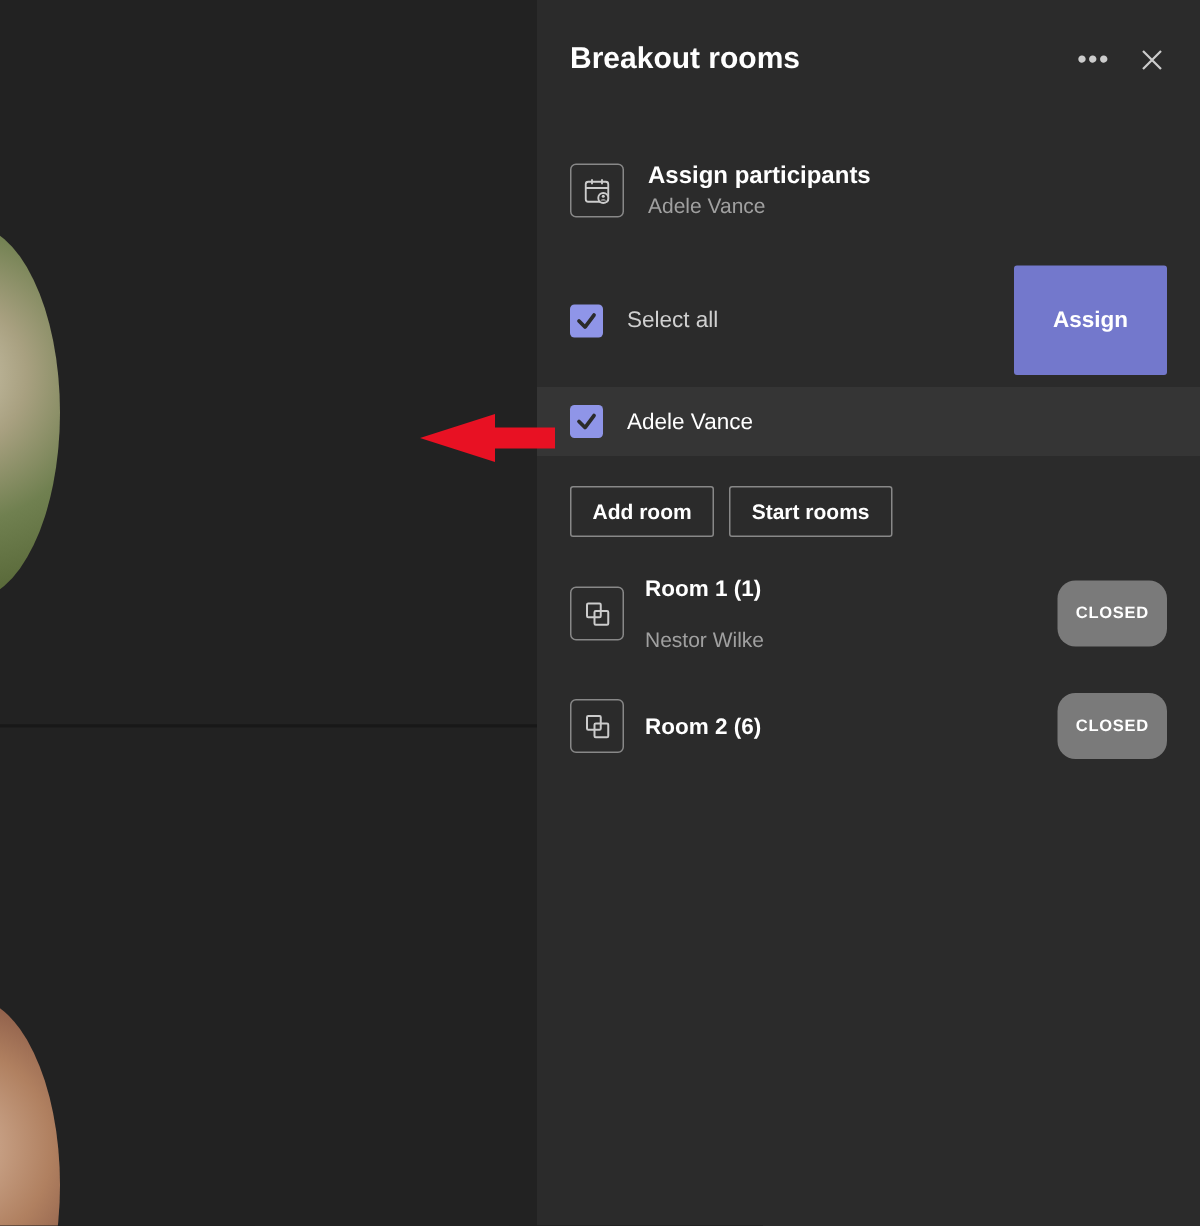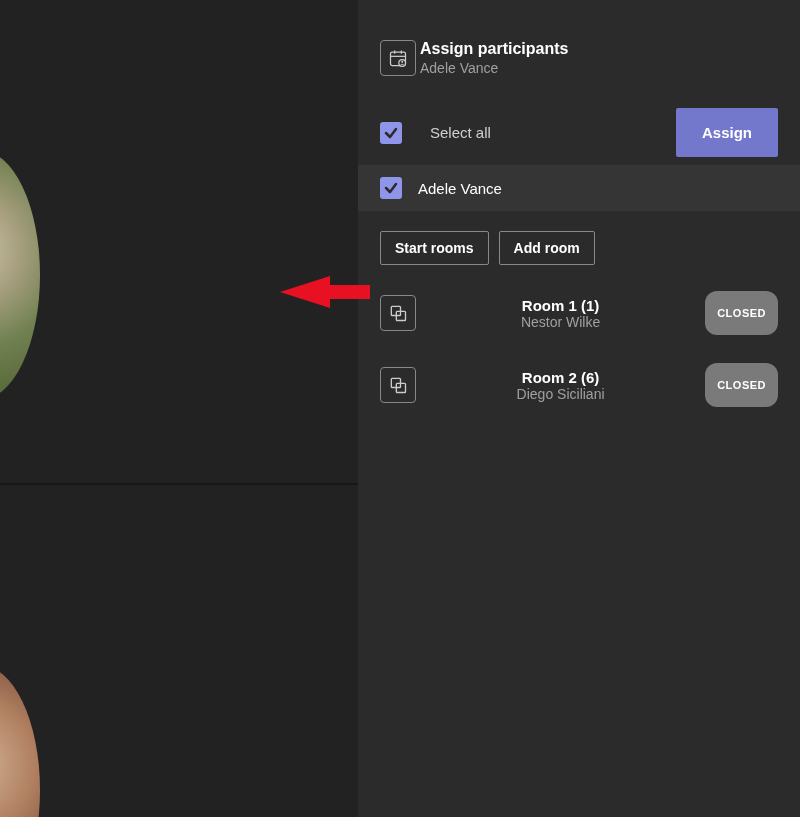--- a/index.html
+++ b/index.html
@@ -101,21 +101,21 @@
     .close-icon svg {
       width: 14px;
       height: 14px;
     }
     .assign-section {
       padding: 40px 22px 0 22px;
     }
     .assign-header-row {
       display: flex;
       align-items: center;
-      gap: 4px;
+      gap: 16px;
       margin-bottom: 24px;
     }
     .calendar-icon-box {
       width: 36px;
       height: 36px;
       border: 1.5px solid #888;
       border-radius: 4px;
       display: flex;
       align-items: center;
       justify-content: center;
@@ -136,21 +136,21 @@
       color: #ffffff;
     }
     .assign-subtitle {
       font-size: 14px;
       color: #a0a0a0;
       margin-top: 2px;
     }
     .select-row {
       display: flex;
       align-items: center;
-      gap: 28px;
+      gap: 16px;
       padding: 8px 0;
     }
     .checkbox {
       width: 22px;
       height: 22px;
       background: #8f95e8;
       border-radius: 3px;
       display: flex;
       align-items: center;
       justify-content: center;
@@ -163,21 +163,21 @@
     }
     .select-label {
       font-size: 15px;
       color: #d0d0d0;
       flex: 1;
     }
     .assign-button {
       background: #7378cc;
       color: #ffffff;
       border: none;
-      padding: 16px 26px;
+      padding: 28px 26px;
       font-size: 15px;
       font-weight: 600;
       border-radius: 2px;
       cursor: pointer;
     }
     .participant-row {
       display: flex;
       align-items: center;
       gap: 16px;
       padding: 12px 22px;
@@ -229,31 +229,30 @@
     .room-icon-box svg {
       width: 20px;
       height: 20px;
       stroke: #cccccc;
       fill: none;
     }
     .room-info {
       display: flex;
       flex-direction: column;
       flex: 1;
-      text-align: center;
     }
     .room-name {
       font-size: 15px;
       font-weight: 600;
       color: #ffffff;
     }
     .room-member {
       font-size: 14px;
       color: #a0a0a0;
-      margin-top: 0;
+      margin-top: 17px;
     }
     .status-badge {
       background: #7a7a7a;
       color: #ffffff;
       font-size: 11px;
       font-weight: 700;
       padding: 16px 12px;
       border-radius: 12px;
       letter-spacing: 0.5px;
     }
@@ -274,20 +273,31 @@
 <div class="spacer-gap"></div>
 <div class="main-area-bottom"></div>
 <div class="avatar-top"></div>
 <div class="avatar-bottom"></div>
 
 <svg class="arrow-annotation" viewBox="0 0 90 40">
   <polygon points="0,20 50,4 50,13 90,13 90,27 50,27 50,36" fill="#e81123"></polygon>
 </svg>
 
 <div class="panel">
+  <div class="panel-header">
+    <div class="panel-title">Breakout rooms</div>
+    <div class="header-actions">
+      <div class="more-icon">•••</div>
+      <div class="close-icon">
+        <svg viewBox="0 0 14 14">
+            <path d="M1 1 L13 13 M13 1 L1 13" stroke="#cccccc" stroke-width="1.5"></path>
+          </svg>
+      </div>
+    </div>
+  </div>
 
   <div class="assign-section">
     <div class="assign-header-row">
       <div class="calendar-icon-box">
         <svg viewBox="0 0 24 24" fill="none" stroke-width="1.5">
           <rect x="3" y="5" width="18" height="16" rx="2"></rect>
           <line x1="3" y1="10" x2="21" y2="10"></line>
           <line x1="8" y1="3" x2="8" y2="7"></line>
           <line x1="16" y1="3" x2="16" y2="7"></line>
           <circle cx="17" cy="18" r="4" fill="#2b2b2b"></circle>
@@ -315,22 +325,22 @@
       <div class="checkbox">
         <svg viewBox="0 0 14 14">
             <path d="M2 7 L6 11 L12 3" stroke="#2b2b2b" stroke-width="2.5" fill="none" stroke-linecap="round" stroke-linejoin="round"></path>
           </svg>
       </div>
       <div class="participant-label">Adele Vance</div>
     </div>
   </div>
 
   <div class="manage-section">
+    <button class="outline-button">Add room</button>
     <button class="outline-button">Start rooms</button>
-    <button class="outline-button">Add room</button>
   </div>
 
   <div class="room-row">
     <div class="room-icon-box">
       <svg viewBox="0 0 24 24" stroke-width="1.6">
         <rect x="4" y="4" width="11" height="11" rx="1"></rect>
         <rect x="10" y="10" width="11" height="11" rx="1"></rect>
       </svg>
     </div>
     <div class="room-info">
@@ -342,18 +352,17 @@
 
   <div class="room-row">
     <div class="room-icon-box">
       <svg viewBox="0 0 24 24" stroke-width="1.6">
         <rect x="4" y="4" width="11" height="11" rx="1"></rect>
         <rect x="10" y="10" width="11" height="11" rx="1"></rect>
       </svg>
     </div>
     <div class="room-info">
       <div class="room-name">Room 2 (6)</div>
-      <div class="room-member">Diego Siciliani</div>
     </div>
     <div class="status-badge">CLOSED</div>
   </div>
 
 </div>
 
 </body></html>

